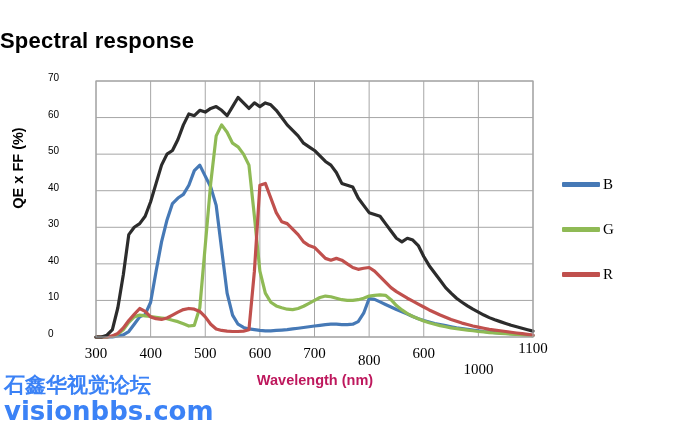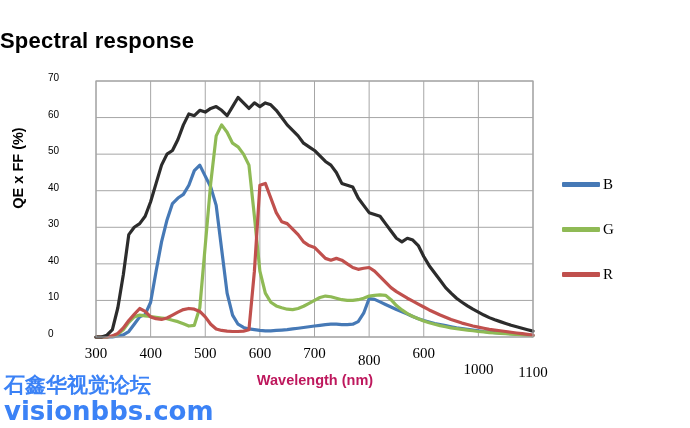--- a/index.html
+++ b/index.html
@@ -178,21 +178,21 @@
     </div>
   <div id="x-tick-labels">
       <div class="tick-label-x" style="left: 66px; top: 345px;">300</div>
       <div class="tick-label-x" style="left: 120.625px; top: 345px;">400</div>
       <div class="tick-label-x" style="left: 175.25px; top: 345px;">500</div>
       <div class="tick-label-x" style="left: 229.875px; top: 345px;">600</div>
       <div class="tick-label-x" style="left: 284.5px; top: 345px;">700</div>
       <div class="tick-label-x" style="left: 339.125px; top: 345px; margin-top: 7px;">800</div>
       <div class="tick-label-x" style="left: 393.75px; top: 345px;">600</div>
       <div class="tick-label-x" style="left: 448.375px; top: 345px; margin-top: 16px;">1000</div>
-      <div class="tick-label-x" style="left: 503px; top: 364px;">1100</div>
+      <div class="tick-label-x" style="left: 503px; top: 340px;">1100</div>
     </div>
 
   <div class="legend" id="legend">
       <div class="legend-item">
         <span class="legend-swatch" style="background: rgb(70, 121, 182);"></span>
         <span class="legend-label">B</span>
       </div>
       <div class="legend-item">
         <span class="legend-swatch" style="background: rgb(143, 186, 85);"></span>
         <span class="legend-label">G</span>

